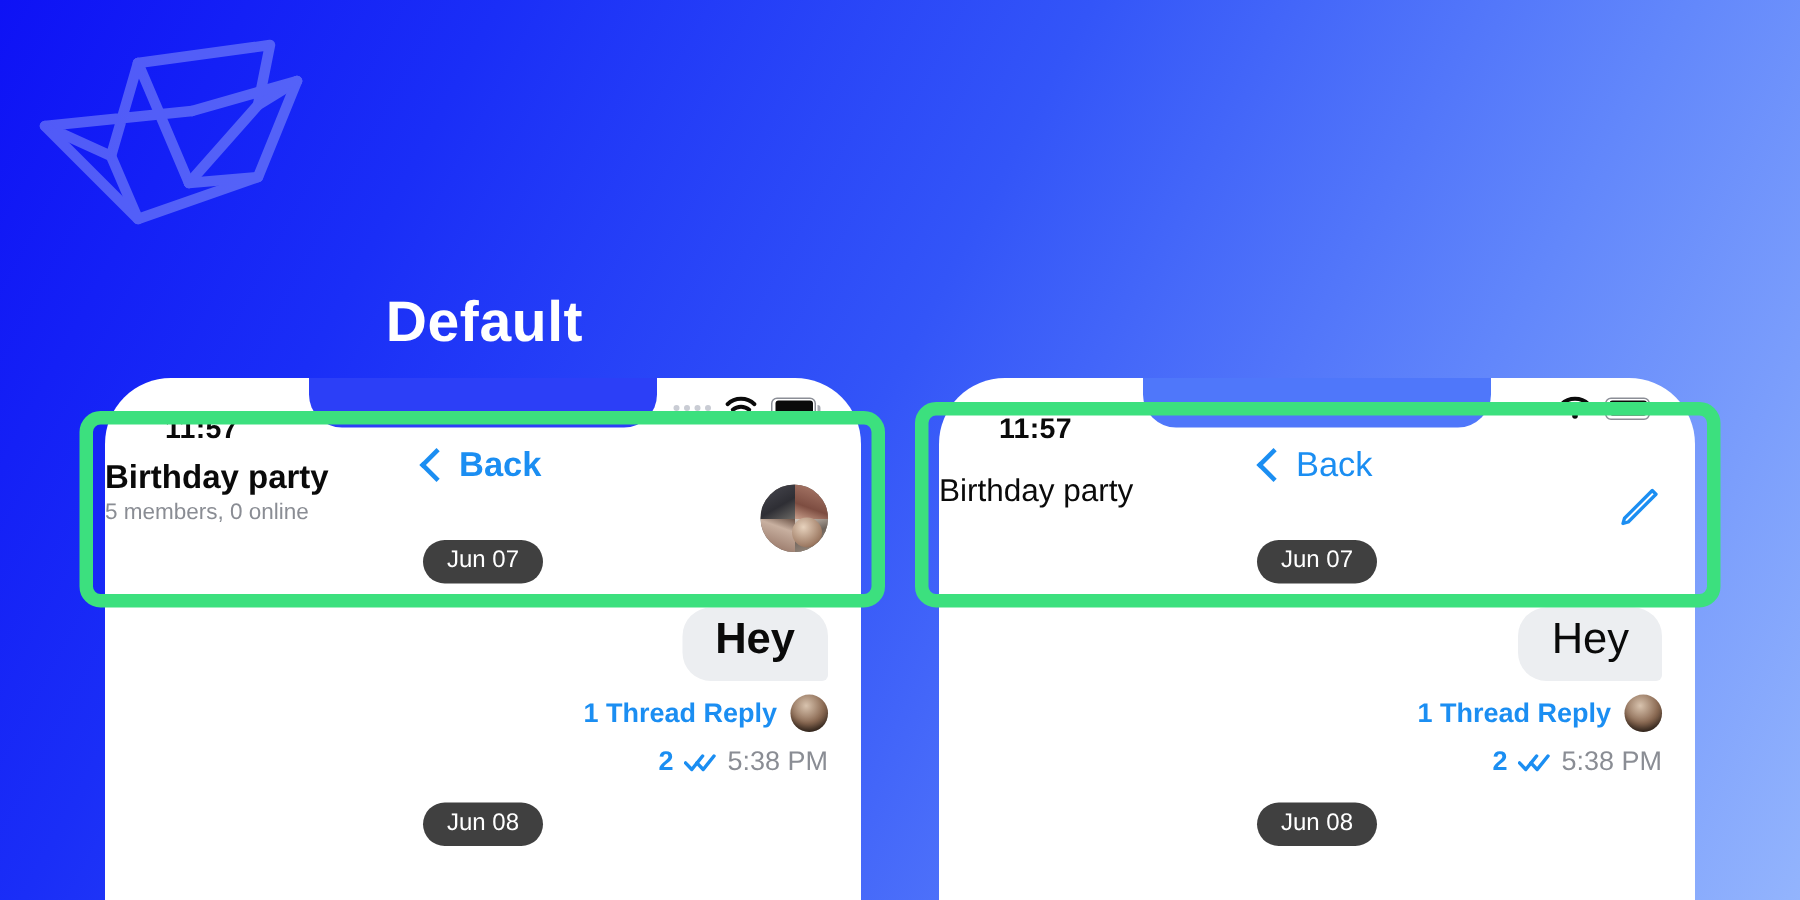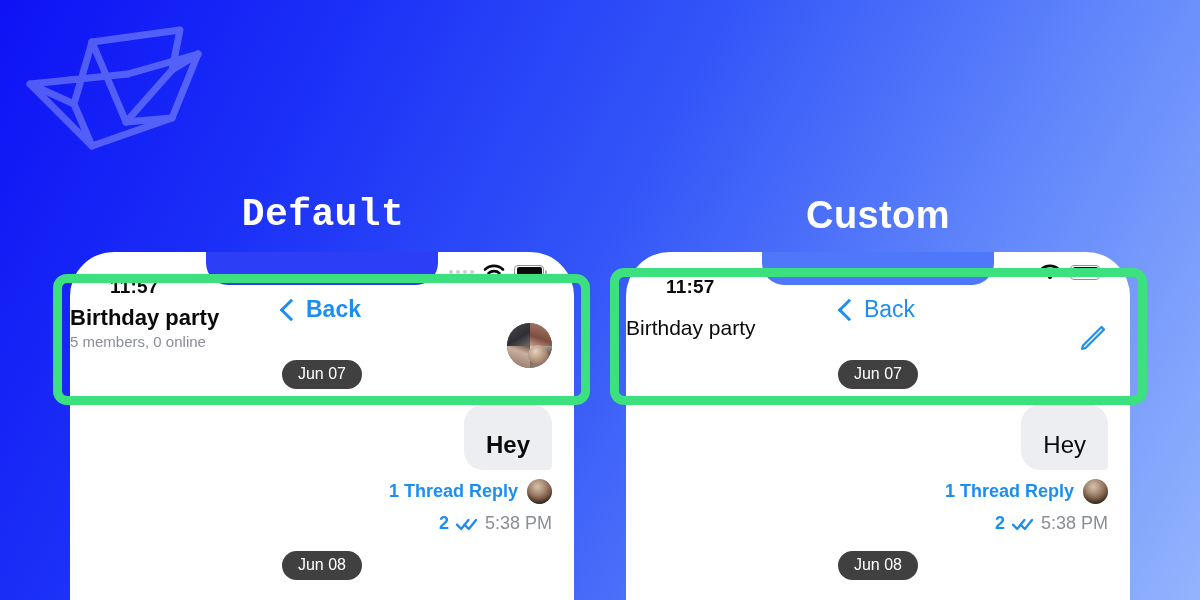--- a/index.html
+++ b/index.html
@@ -34,21 +34,21 @@
     position: absolute;
     top: 196px;
     width: 520px;
     text-align: center;
     color: #ffffff;
     font-size: 38px;
     font-weight: bold;
     letter-spacing: .4px;
     line-height: 1;
   }
-  #title-default { left: 63px; font-family: Liberation Mono, monospace; }
+  #title-default { left: 63px; }
   #title-custom  { left: 618px; }
 
   
   .phone {
     position: absolute;
     top: 252px;
     width: 504px;
     height: 360px;
     background: #ffffff;
     border-radius: 44px 44px 0 0;
@@ -200,22 +200,22 @@
     color: #ffffff;
     font-size: 16px;
     padding: 6px 16px 7px;
     border-radius: 16px;
     line-height: 1;
   }
   .msg-row { display: flex; justify-content: flex-end; margin-top: 16px; }
   .bubble {
     background: #eceef1;
     color: #0a0a0a;
-    font-size: 24px;
-    padding: 28px 22px 13px;
+    font-size: 29px;
+    padding: 7px 22px 13px;
     border-radius: 19px 19px 4px 19px;
     line-height: 1;
   }
   .thread-row {
     display: flex;
     align-items: center;
     justify-content: flex-end;
     gap: 9px;
     margin-top: 9px;
   }
@@ -334,21 +334,20 @@
         <svg class="ticks" viewBox="0 0 22 14">
           <path d="M1 7.6 L5.2 12 L12.4 3" stroke="#1b8ef2" stroke-width="2.3" fill="none" stroke-linecap="round" stroke-linejoin="round"></path>
           <path d="M8.6 7.6 L12.8 12 L20 3" stroke="#1b8ef2" stroke-width="2.3" fill="none" stroke-linecap="round" stroke-linejoin="round"></path>
         </svg>
         <span class="meta-time">5:38 PM</span>
       </div>
       <div class="date-pill date-pill-bottom">Jun 08</div>
     </div>
   </div>
 
-  <div class="panel-title" id="title-custom">Custom</div>
 
   <div class="phone" id="phone-custom">
 
     <div class="statusbar">
       <div class="notch"></div>
       <div class="sb-time">11:57</div>
       <div class="sb-right">
         <span class="sig-dots">
             <i></i>
             <i></i>

